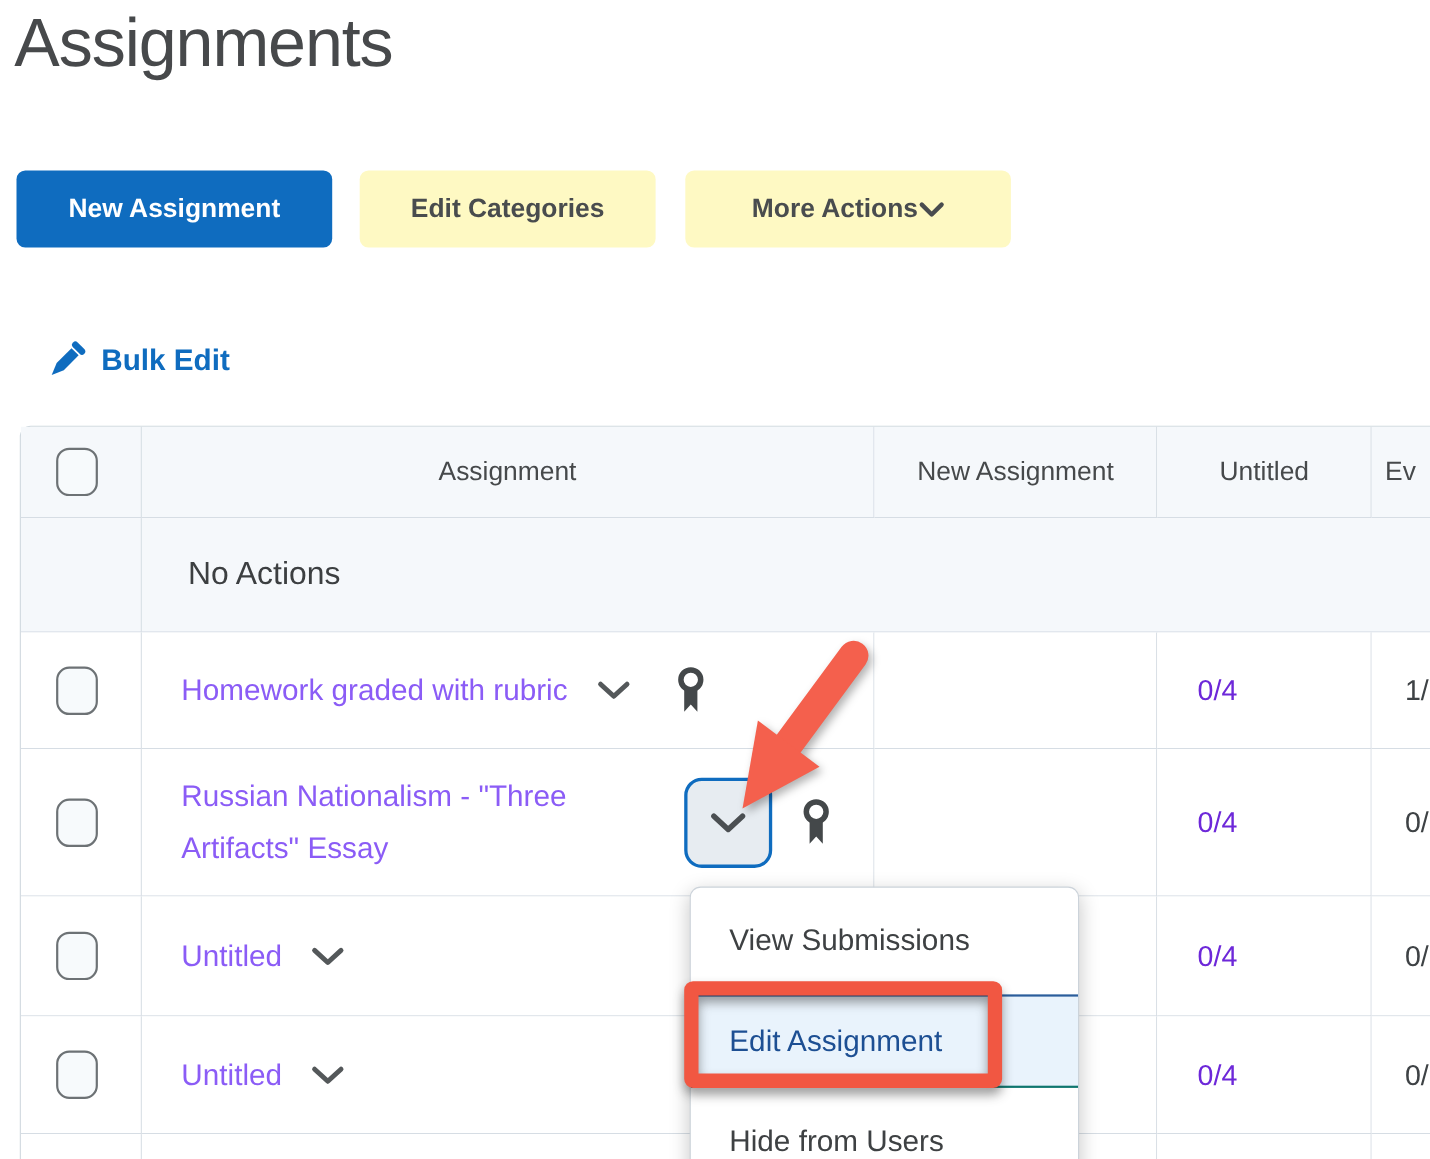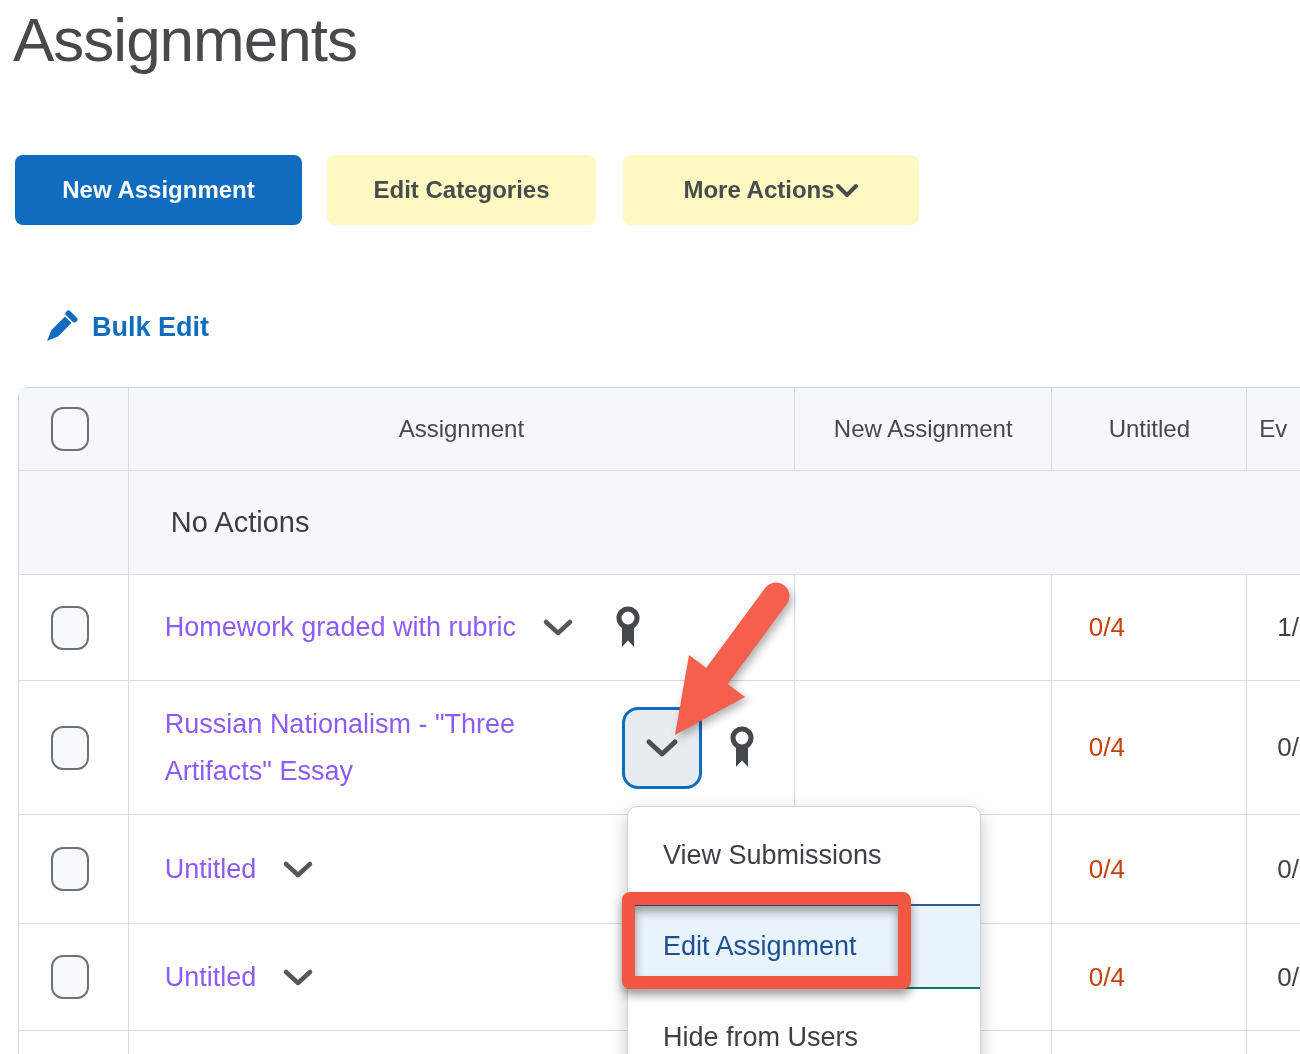--- a/index.html
+++ b/index.html
@@ -64,21 +64,21 @@
   .asn-link.wrap{display:block;width:392px;}
   .chev{margin-left:26px;flex:0 0 auto;cursor:pointer;}
   .award{margin-left:40px;flex:0 0 auto;}
   .focus-btn{
     margin-left:65px;width:80px;height:82px;border-radius:16px;border:3px solid #0f6cbf;
     background:#e7ecf1;display:flex;align-items:center;justify-content:center;
     box-sizing:border-box;cursor:pointer;flex:0 0 auto;
   }
   .focus-btn + .award{margin-left:26px;}
   .val{font-size:26px;color:#3e4245;}
-  .c4 .val-box{width:100%;text-align:center;padding-right:85px;box-sizing:border-box;font-size:26px;color:#c2410c;}
+  .c4 .val-box{width:100%;text-align:center;padding-right:85px;box-sizing:border-box;font-size:26px;color:#6d28d9;}
   
   .menu{
     position:absolute;left:627px;top:806px;width:354px;height:350px;background:#fff;
     border:1px solid #ccd3da;border-radius:10px;overflow:hidden;z-index:50;
     box-shadow:0 5px 18px rgba(0,0,0,0.22);box-sizing:border-box;
   }
   .menu-item{
     height:97px;display:flex;align-items:center;padding-left:35px;
     font-size:27px;color:#3e4143;cursor:pointer;text-align:right;
   }

